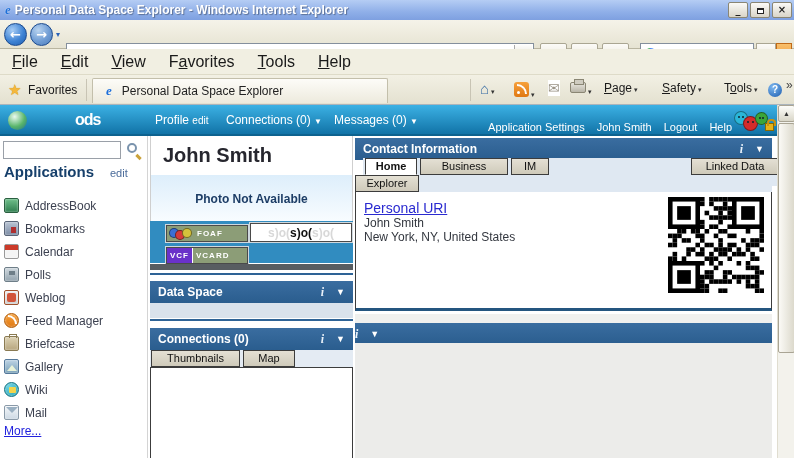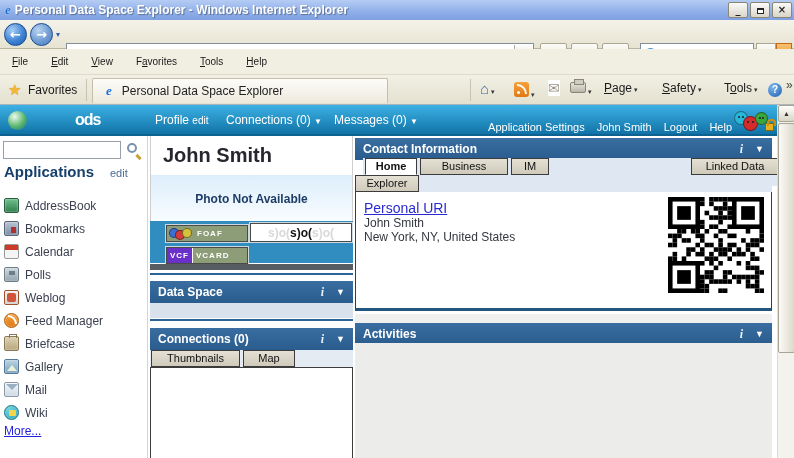--- a/index.html
+++ b/index.html
@@ -63,21 +63,21 @@
   .mag::after { content:""; position:absolute; width:2px; height:5px; background:#2a5fc0;
     left:7px; top:8px; transform:rotate(-45deg); }
   .search-dd { position:absolute; left:776px; top:23px; width:16px; height:22px;
     background:linear-gradient(#f8c06c,#ef8c2a); border:1px solid #c06a18; color:#6a3c0a;
     font-size:8px; text-align:center; line-height:22px; }
 
   
   .menubar { position:absolute; left:0; top:49px; width:794px; height:26px;
     background:#f1efe2; border-bottom:1px solid #dedbc8; display:flex; align-items:center;
     padding-left:8px; }
-  .menu-item { font-size:10px; color:#1a1a1a; margin-right:15px; padding:2px 4px; }
+  .menu-item { font-size:16px; color:#1a1a1a; margin-right:15px; padding:2px 4px; }
 
   
   .favbar { position:absolute; left:0; top:75px; width:794px; height:30px;
     background:linear-gradient(#f2f0e4,#e4e1d0); border-bottom:1px solid #aab4bc; }
   .star { color:#f4b73c; font-size:15px; text-shadow:0 0 1px #b8860b; }
   .fav-label { font-size:12px; color:#1a1a1a; }
   .fav-tab { position:absolute; left:92px; top:3px; width:296px; height:25px;
     background:linear-gradient(#fdfcf8,#edeadd); border:1px solid #c3bfab; border-bottom:none;
     border-radius:2px 2px 0 0; display:flex; align-items:center; padding-left:8px; }
   .fav-tab span.tab-text { font-size:12px; color:#222; margin-left:6px; }
@@ -350,26 +350,26 @@
           </div>
         <div class="app-row">
             <span class="app-icon ic-briefcase"></span>
             <span class="app-label">Briefcase</span>
           </div>
         <div class="app-row">
             <span class="app-icon ic-gallery"></span>
             <span class="app-label">Gallery</span>
           </div>
         <div class="app-row">
+            <span class="app-icon ic-wiki"></span>
+            <span class="app-label">Wiki</span>
+          </div>
+        <div class="app-row">
             <span class="app-icon ic-mail"></span>
             <span class="app-label">Mail</span>
-          </div>
-        <div class="app-row">
-            <span class="app-icon ic-wiki"></span>
-            <span class="app-label">Wiki</span>
           </div>
       </div>
       <span class="more-link">More...</span>
     </div>
 
     <div class="midcol">
       <div class="js-title-area">
         <span class="js-name">John Smith</span>
       </div>
       <div class="photo-area">
@@ -585,21 +585,20 @@
               <rect x="64" y="0" width="32" height="32" fill="#000"></rect>
               <rect x="68.57142857142857" y="4.571428571428571" width="22.857142857142854" height="22.857142857142854" fill="#fff"></rect>
               <rect x="73.14285714285714" y="9.142857142857142" width="13.714285714285714" height="13.714285714285714" fill="#000"></rect>
               <rect x="0" y="64" width="32" height="32" fill="#000"></rect>
               <rect x="4.571428571428571" y="68.57142857142857" width="22.857142857142854" height="22.857142857142854" fill="#fff"></rect>
               <rect x="9.142857142857142" y="73.14285714285714" width="13.714285714285714" height="13.714285714285714" fill="#000"></rect>
             </svg></div>
       </div>
       <div class="act-gap"></div>
       <div class="panel-header" style="left:0; top:187px; width:417px;">
-        <span class="panel-title">Activities</span>
         <span class="info-icon">i</span>
         <span class="collapse-icon">▼</span>
       </div>
       <div class="act-body"></div>
     </div>
   </div>
 
   <div class="scrollbar">
     <div class="sb-btn">▲</div>
     <div class="sb-thumb"></div>

